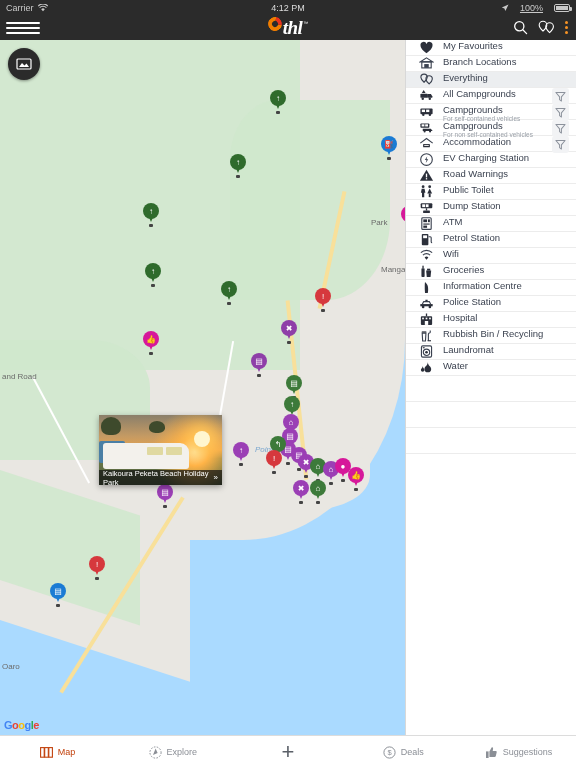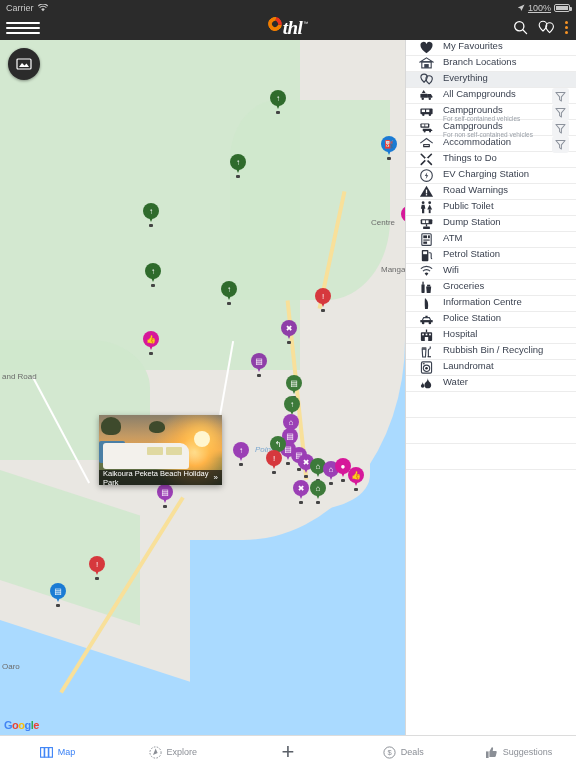--- a/index.html
+++ b/index.html
@@ -12,21 +12,21 @@
   #app { position: relative; width: 576px; height: 768px; }
 
   
   .statusbar {
     position: absolute; top: 0; left: 0; width: 576px; height: 15px;
     background: #2b2b2b; color: #c9c9c9;
     display: flex; align-items: center; font-size: 9px;
   }
   .sb-left { display:flex; align-items:center; gap:4px; padding-left:6px; }
   .sb-center { position:absolute; left:0; right:0; text-align:center; font-size:9px; color:#dcdcdc;}
-  .sb-right { position:absolute; right:6px; display:flex; align-items:center; gap:3px;text-decoration:underline; }
+  .sb-right { position:absolute; right:6px; display:flex; align-items:center; gap:11px;text-decoration:underline; }
   .batt {
     width:16px; height:8px; border:1px solid #c9c9c9; border-radius:2px;
     position:relative; display:inline-block;
   }
   .batt::after{content:"";position:absolute;right:-3px;top:2px;width:2px;height:4px;background:#c9c9c9;border-radius:0 1px 1px 0;}
   .batt i{position:absolute;left:1px;top:1px;bottom:1px;width:12px;background:#c9c9c9;display:block;}
 
   
   .navbar {
     position: absolute; top: 15px; left: 0; width: 576px; height: 25px;
@@ -136,37 +136,38 @@
   }
   .sblank{height:26px;border-bottom:1px solid #ececec;background:#fff;}
 
   
   .tabbar{
     position:absolute;bottom:0;left:0;width:576px;height:33px;background:#fff;
     border-top:1px solid #dcdcdc;display:flex;align-items:center;
   }
   .tab{flex:1;display:flex;align-items:center;justify-content:center;gap:5px;cursor:pointer;color:#8b8f96;}
   .tab .tl{font-size:9px;}
-  .tab.active{color:#3b82f6;}
+  .tab.active{color:#c2410c;}
   .plusico{font-size:22px;color:#5b6068;line-height:16px;font-weight:300;}
 </style>
 </head>
 <body>
 
 <div id="app">
 
   <div class="statusbar">
     <div class="sb-left">
       <span>Carrier</span>
       <svg class="ico-svg" width="10" height="8" viewBox="0 0 10 8">
         <path d="M5 7.2 L3.2 5.2 A2.6 2.6 0 0 1 6.8 5.2 Z" fill="#c9c9c9"></path>
         <path d="M1.6 3.6 A4.8 4.8 0 0 1 8.4 3.6" stroke="#c9c9c9" stroke-width="1.1" fill="none"></path>
         <path d="M0.2 2 A6.8 6.8 0 0 1 9.8 2" stroke="#c9c9c9" stroke-width="1.1" fill="none"></path>
       </svg>
     </div>
+    <div class="sb-center">4:12 PM</div>
     <div class="sb-right">
       <svg class="ico-svg" width="8" height="8" viewBox="0 0 8 8">
         <path d="M7.5 0.5 L0.8 3.4 L3.4 4.4 L4.4 7 Z" fill="#c9c9c9"></path>
       </svg>
       <span>100%</span>
       <span class="batt">
           <i></i>
         </span>
     </div>
   </div>
@@ -218,21 +219,21 @@
     <div class="road" style="left:60px;top:330px;width:2px;height:120px;transform:rotate(-28deg);"></div>
     <div class="road" style="left:220px;top:300px;width:2px;height:140px;transform:rotate(10deg);"></div>
 
     <div class="map-btn">
       <svg width="16" height="14" viewBox="0 0 16 14">
         <rect x="1" y="2" width="14" height="10" rx="1" fill="none" stroke="#fff" stroke-width="1.2"></rect>
         <path d="M3 10 L6 6 L8.5 8.5 L10.5 6.5 L13 10 Z" fill="#fff"></path>
       </svg>
     </div>
 
-    <div class="maplabel" style="left:371px;top:178px;">Centre</div>
+    <div class="maplabel" style="left:371px;top:178px;">Park</div>
     <div class="maplabel" style="left:381px;top:225px;">Manga</div>
     <div class="maplabel" style="left:2px;top:332px;">and Road</div>
     <div class="maplabel" style="left:137px;top:427px;">Peketa</div>
     <div class="maplabel water" style="left:255px;top:405px;">Point Kean</div>
     <div class="maplabel" style="left:2px;top:622px;">Oaro</div>
 
     <div id="pin-layer">
         <div class="pin sm" style="left: 278px; top: 72px;">
           <div class="tail" style="border-top-color:#2f6b2c"></div>
           <div class="body" style="background:#2f6b2c"></div>
@@ -543,31 +544,20 @@
           </div>
           <div class="sfilter">
             <svg width="11" height="11" viewBox="0 0 12 12">
               <path d="M1 1.6 h10 L7 6.4 V11 L5 9.4 V6.4 Z" fill="none" stroke="#8c929c" stroke-width="1.1" stroke-linejoin="round"></path>
             </svg>
           </div>
         </div>
         <div class="srow">
           <div class="sicon">
             <svg width="15" height="15" viewBox="0 0 16 16">
-              <path d="M2.4 2.4 L13.2 13.2 M13.2 2.4 L2.4 13.2" stroke="#2b2f3a" stroke-width="1.7" stroke-linecap="round"></path>
-              <circle cx="8" cy="7.8" r="1.9" fill="#fff"></circle>
-            </svg>
-          </div>
-          <div class="stext">
-            <span class="slabel">Things to Do</span>
-          </div>
-        </div>
-        <div class="srow">
-          <div class="sicon">
-            <svg width="15" height="15" viewBox="0 0 16 16">
               <circle cx="8" cy="8" r="6.2" fill="none" stroke="#3b4250" stroke-width="1.2"></circle>
               <path d="M8.8 4.4 L6.2 8.4 H8 L7.2 11.6 L9.9 7.6 H8.1 Z" fill="#3b4250"></path>
             </svg>
           </div>
           <div class="stext">
             <span class="slabel">EV Charging Station</span>
           </div>
         </div>
         <div class="srow">
           <div class="sicon">

